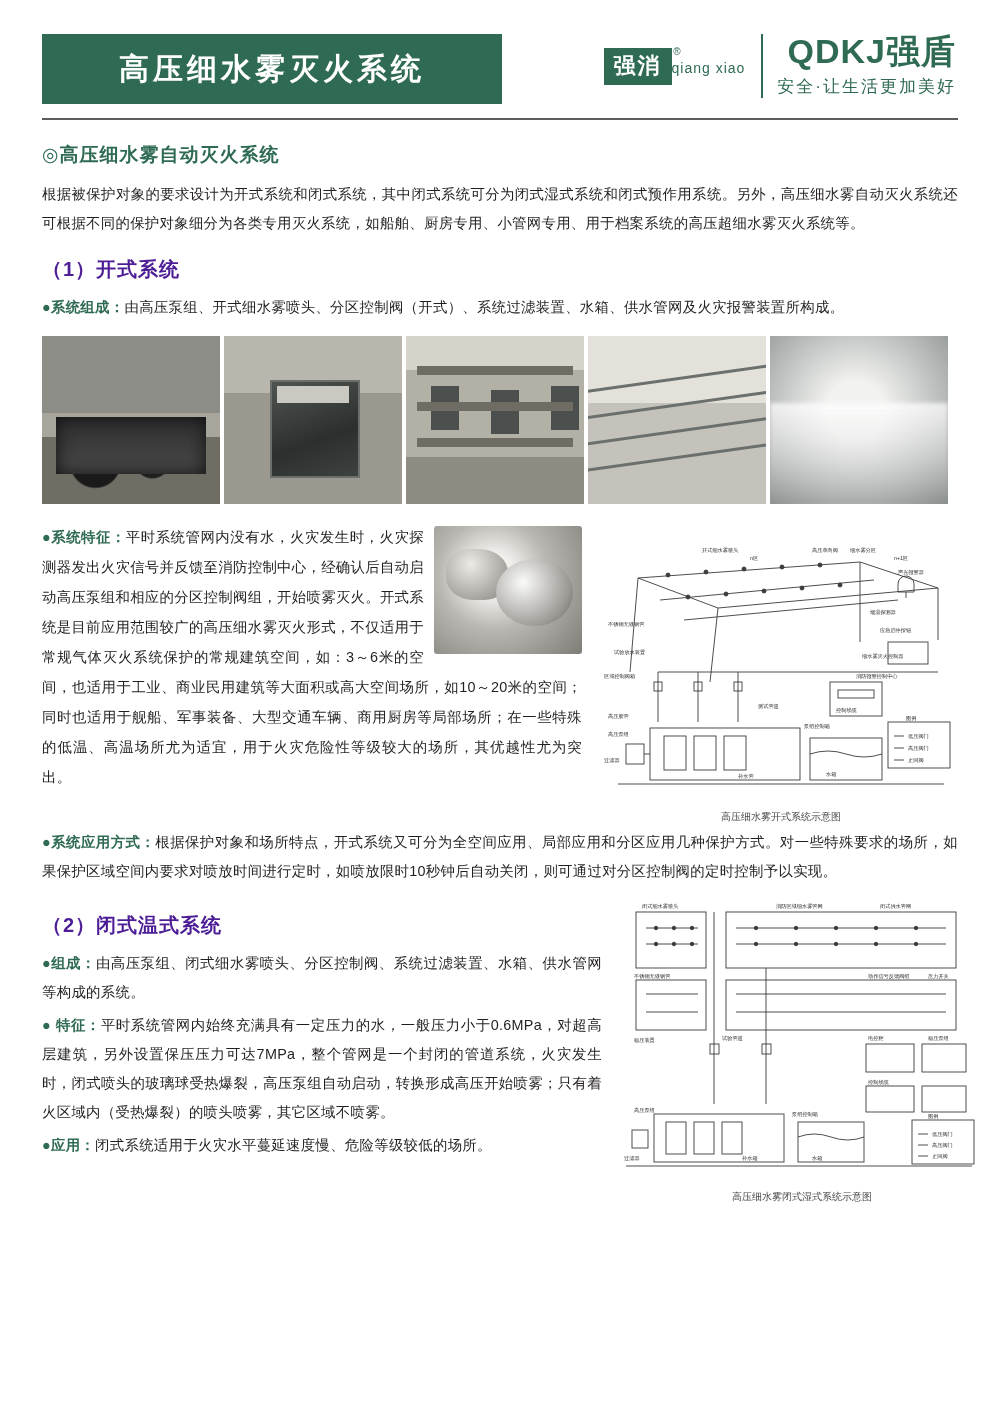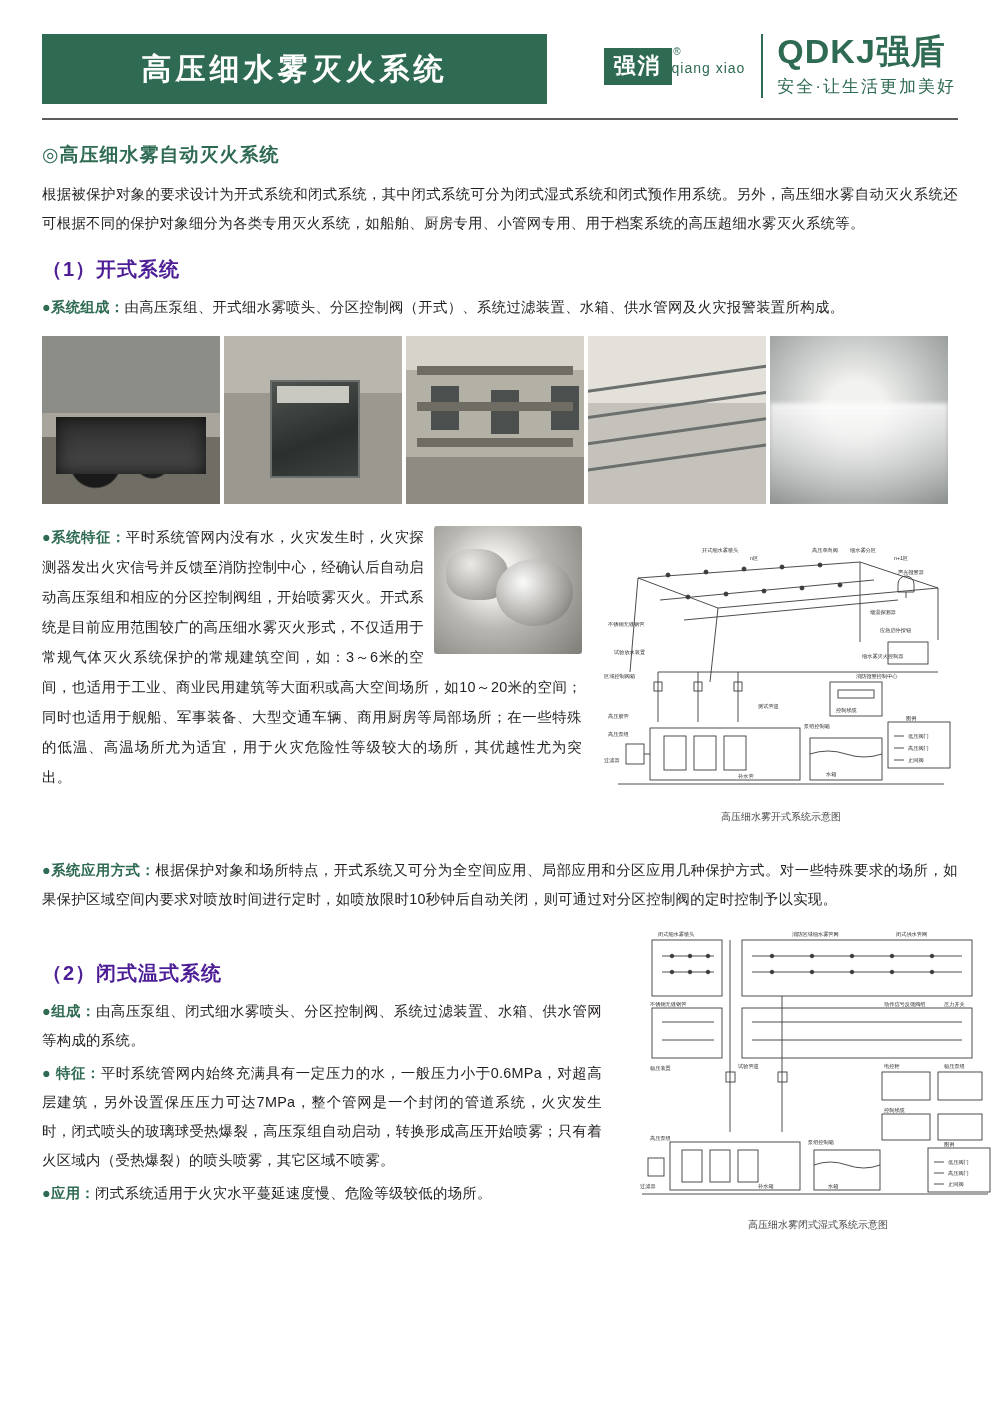--- a/index.html
+++ b/index.html
@@ -21,21 +21,21 @@
   }
 
   
   .header {
     display: flex;
     align-items: flex-start;
     padding: 34px 42px 0 42px;
   }
   .title-bar {
     background: #2f6b52;
-    width: 505px;
+    width: 460px;
     height: 70px;
     display: flex;
     align-items: center;
     justify-content: center;
   }
   .title-bar .title-text {
     color: #ffffff;
     font-size: 30px;
     font-weight: bold;
     letter-spacing: 4px;
@@ -76,20 +76,21 @@
     letter-spacing: 1px;
     margin-top: 3px;
   }
   .brand-right {
     display: flex;
     flex-direction: column;
     justify-content: center;
     border-left: 2px solid #2f6b52;
     padding-left: 14px;
     margin-left: 2px;
+    align-items: flex-end;
   }
   .brand-logo {
     font-size: 34px;
     font-weight: bold;
     color: #2f6b52;
     line-height: 1;
     letter-spacing: 1px;
     white-space: nowrap;
   }
   .brand-slogan {
@@ -231,22 +232,22 @@
   .diagram-cap {
     text-align: center;
     font-size: 10px;
     color: #4a4a4a;
     margin-top: 2px;
   }
 
   
   .closed-block {
     display: flex;
-    gap: 30px;
-    align-items: center;
+    gap: 14px;
+    align-items: flex-start;
     margin-top: 8px;
   }
   .closed-text { width: 560px; flex: none; }
   .closed-diagram { flex: 1; }
 </style>
 </head>
 <body>
 
 <div class="page">
 
@@ -381,21 +382,21 @@
             <text x="308" y="198">图例</text>
             <text x="310" y="216">低压阀门</text>
             <text x="310" y="228">高压阀门</text>
             <text x="310" y="240">止回阀</text>
           </g>
         </svg>
         <div class="diagram-cap">高压细水雾开式系统示意图</div>
       </div>
     </div>
 
-    <p class="body" style="margin-top:32px;">
+    <p class="body" style="margin-top:4px;">
       <span class="lbl">●系统应用方式：</span><span>根据保护对象和场所特点，开式系统又可分为全空间应用、局部应用和分区应用几种保护方式。对一些特殊要求的场所，如果保护区域空间内要求对喷放时间进行定时，如喷放限时10秒钟后自动关闭，则可通过对分区控制阀的定时控制予以实现。</span>
     </p>
 
     <div class="closed-block">
       <div class="closed-text">
         <h3 class="sub-head">（2）闭式温式系统</h3>
         <p class="body">
           <span class="lbl">●组成：</span><span>由高压泵组、闭式细水雾喷头、分区控制阀、系统过滤装置、水箱、供水管网等构成的系统。</span>
         </p>
         <p class="body">

